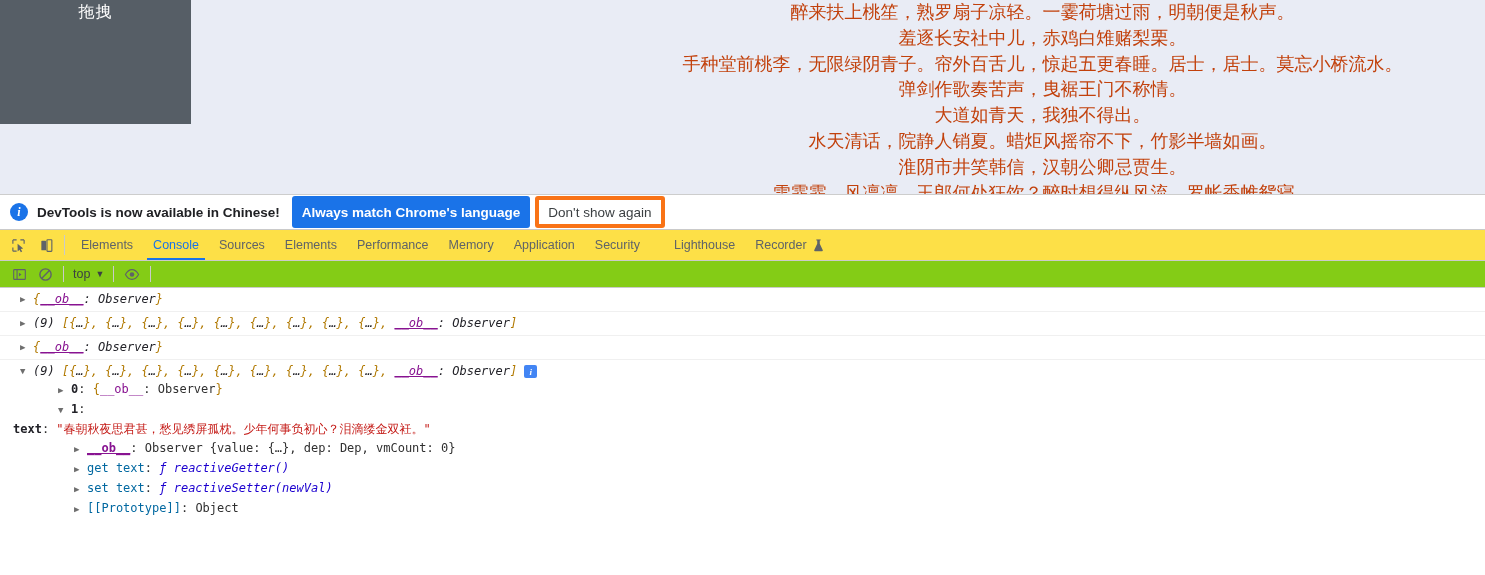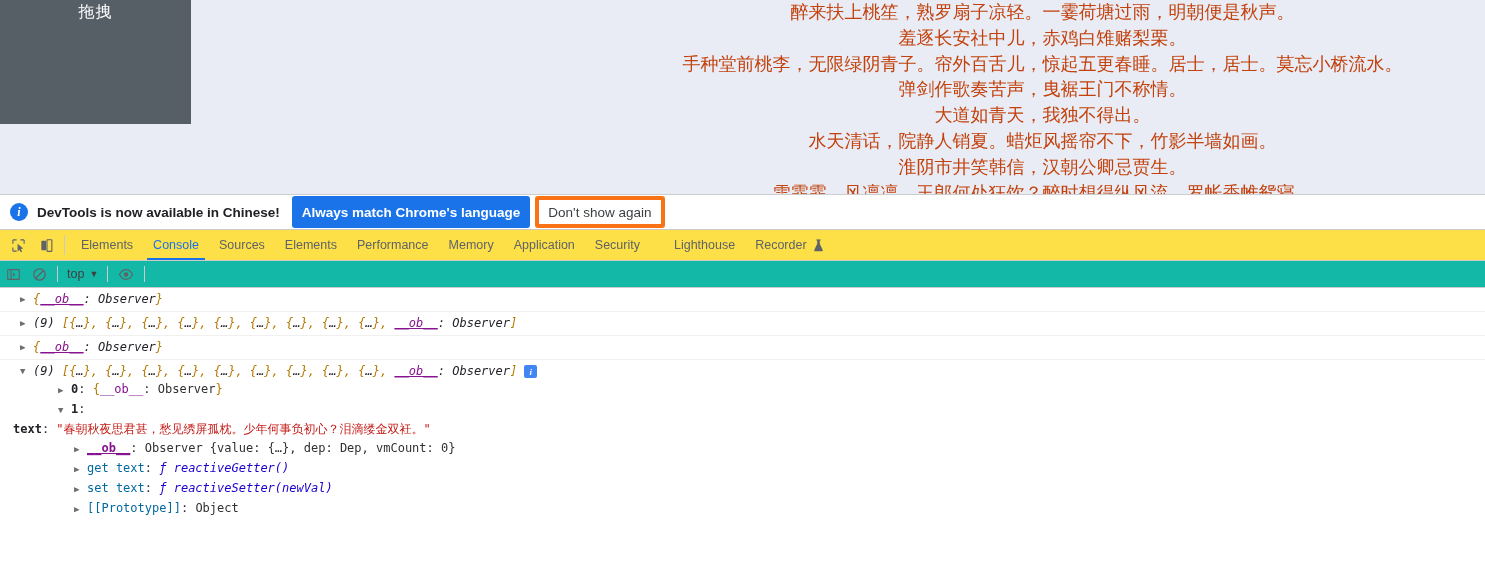--- a/index.html
+++ b/index.html
@@ -180,24 +180,24 @@
     margin-left: 6px;
     display: inline-flex;
   }
 
   
   #console-toolbar {
     height: 27px;
     min-height: 27px;
     display: flex;
     align-items: center;
-    background: #14b8a6;
+    background: #84cc16;
     border-bottom: 1px solid #cacaca;
     box-sizing: border-box;
-    padding-left: 0;
+    padding-left: 6px;
   }
   .ct-icon {
     width: 26px;
     height: 24px;
     display: flex;
     align-items: center;
     justify-content: center;
     cursor: pointer;
   }
   .ct-sep {

